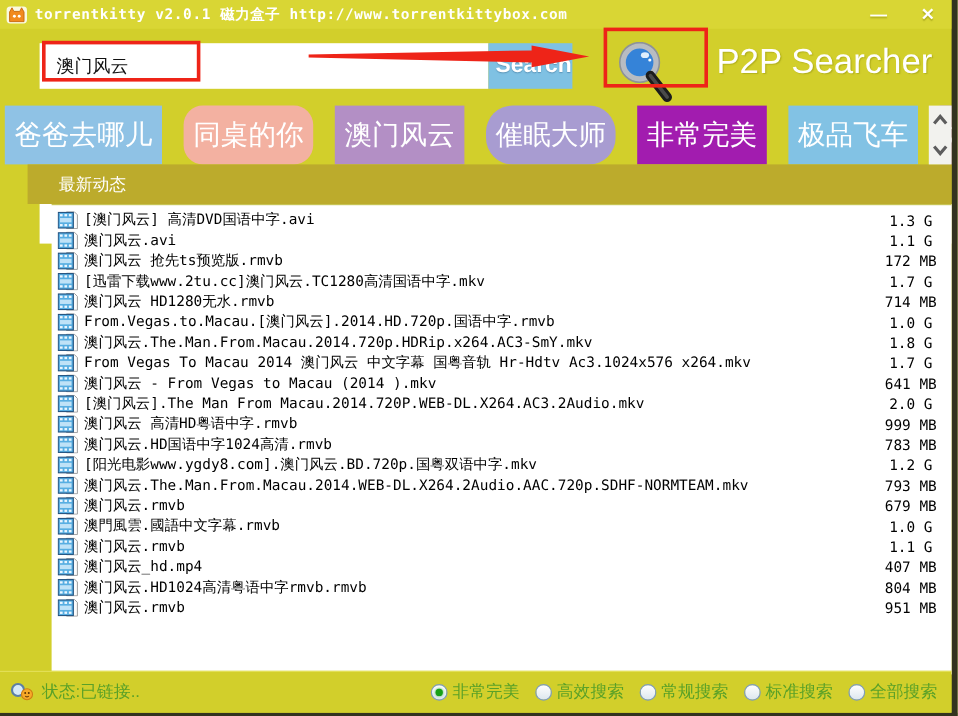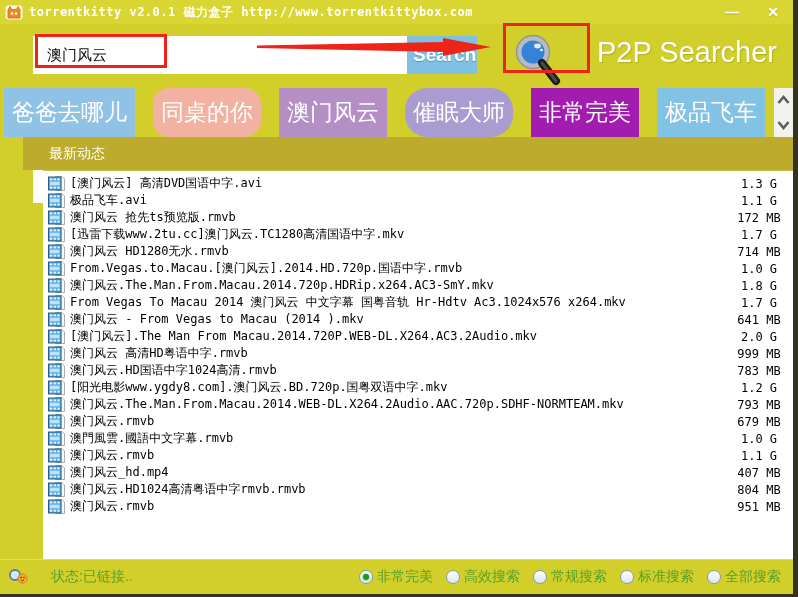--- a/index.html
+++ b/index.html
@@ -49,21 +49,21 @@
   .list{position:absolute;left:3px;top:170px;width:788px;height:392px;background:#fff;
     border-top:1px solid #c6c353;padding-top:4px;overflow:hidden;margin-left:40px;}
   .list::after{content:"";position:absolute;right:14px;top:0;bottom:0;width:1px;background:#e6e6d8;}
   .row{display:flex;align-items:center;height:17px;padding-left:5px;
     font-family:"DejaVu Sans Mono",monospace;font-size:12px;color:#000;cursor:pointer;}
   .film-icon{width:17px;height:15px;margin-right:5px;flex:none;}
   .fname{flex:1;white-space:nowrap;overflow:hidden;}
   .fsize{width:84px;text-align:center;margin-right:30px;flex:none;white-space:nowrap;}
   
   .statusbar{position:absolute;left:0;right:0;bottom:0;height:35px;display:flex;align-items:center;
-    padding:0 12px 0 8px;background:var(--window_bg,#d2cf2b);border-top:1px solid #e2df55;gap:16px;}
+    padding:0 12px 0 8px;background:var(--window_bg,#d2cf2b);border-top:1px solid #e2df55;}
   .status-icon{width:22px;height:19px;flex:none;}
   .status-text{color:var(--status_text,#5aa128);font-size:14px;margin-left:5px;white-space:nowrap;}
   .modes{margin-left:auto;display:flex;align-items:center;gap:13px;}
   .mode{display:flex;align-items:center;gap:4px;cursor:pointer;}
   .radio{width:14px;height:14px;border-radius:50%;background:linear-gradient(#fefefe,#dde7ee);
     border:1px solid #7f9db9;position:relative;flex:none;}
   .radio.selected::after{content:"";position:absolute;left:3px;top:3px;width:6px;height:6px;
     border-radius:50%;background:#17a017;box-shadow:0 0 2px #2eb52e;}
   .mode-label{color:var(--status_text,#5aa128);font-size:14px;white-space:nowrap;}
 </style>
@@ -164,21 +164,21 @@
           <path d="M7.5 0.5 H14 L16.5 3 V14.5 H7.5 Z" fill="#fcfcfc" stroke="#9a9a9a" stroke-width="0.8"></path>
           <rect x="0.5" y="1" width="12.6" height="13" fill="#58aee2" stroke="#1f4f7d" stroke-width="0.9"></rect>
           <rect x="2" y="2.4" width="2.2" height="1.9" fill="#eaf6ff"></rect>
           <rect x="5.7" y="2.4" width="2.2" height="1.9" fill="#eaf6ff"></rect>
           <rect x="9.4" y="2.4" width="2.2" height="1.9" fill="#eaf6ff"></rect>
           <rect x="2" y="5.7" width="9.6" height="3.6" fill="#bfe2f7"></rect>
           <rect x="2" y="10.7" width="2.2" height="1.9" fill="#eaf6ff"></rect>
           <rect x="5.7" y="10.7" width="2.2" height="1.9" fill="#eaf6ff"></rect>
           <rect x="9.4" y="10.7" width="2.2" height="1.9" fill="#eaf6ff"></rect>
         </svg>
-        <span class="fname">极品飞车.avi</span>
+        <span class="fname">澳门风云.avi</span>
         <span class="fsize">1.1 G</span>
       </div>
 
       <div class="row">
         <svg class="film-icon" viewBox="0 0 17 15">
           <path d="M7.5 0.5 H14 L16.5 3 V14.5 H7.5 Z" fill="#fcfcfc" stroke="#9a9a9a" stroke-width="0.8"></path>
           <rect x="0.5" y="1" width="12.6" height="13" fill="#58aee2" stroke="#1f4f7d" stroke-width="0.9"></rect>
           <rect x="2" y="2.4" width="2.2" height="1.9" fill="#eaf6ff"></rect>
           <rect x="5.7" y="2.4" width="2.2" height="1.9" fill="#eaf6ff"></rect>
           <rect x="9.4" y="2.4" width="2.2" height="1.9" fill="#eaf6ff"></rect>

